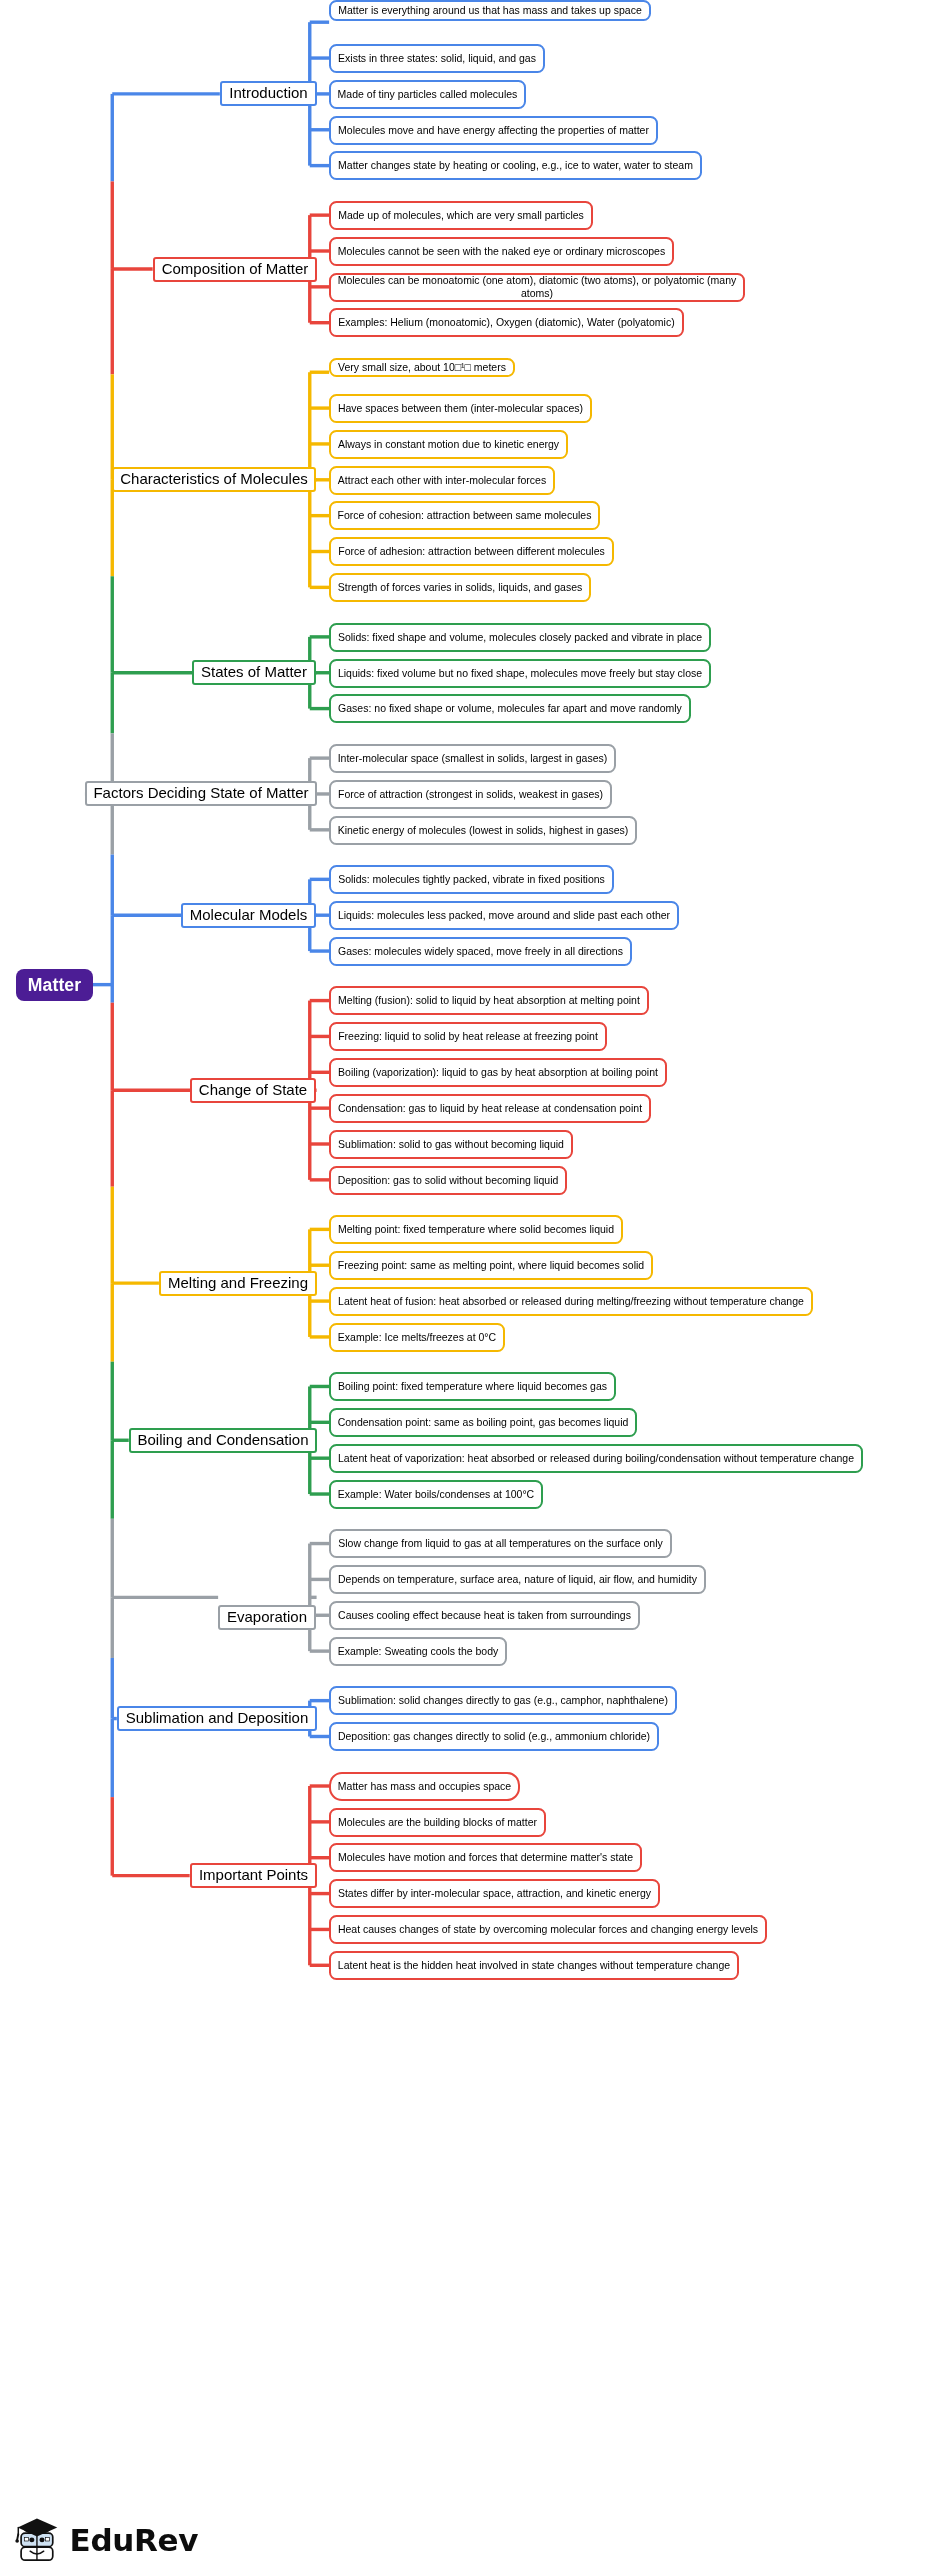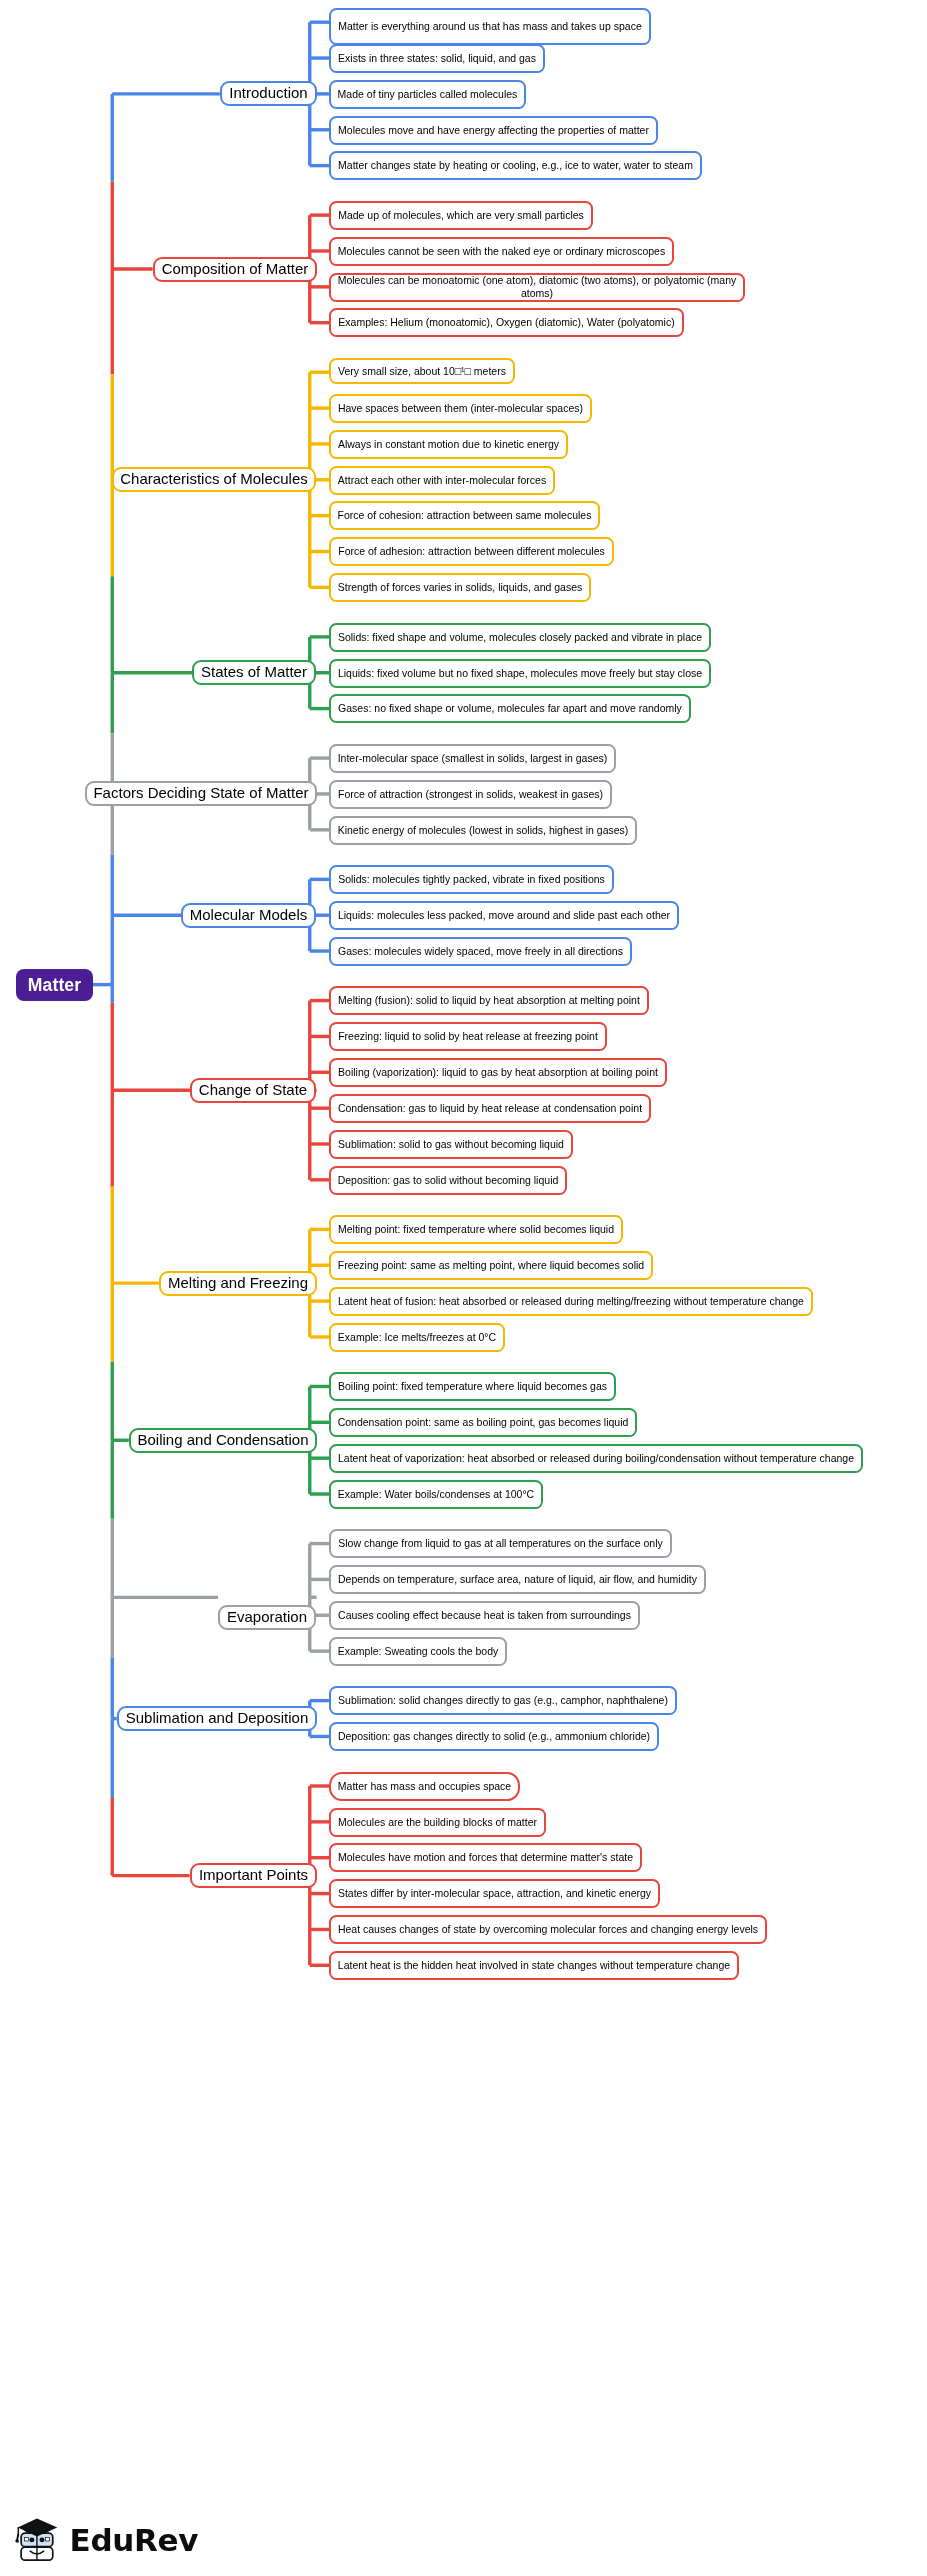--- a/index.html
+++ b/index.html
@@ -18,21 +18,21 @@
     border-style:solid;
     border-radius:8px;
     display:flex; align-items:center; justify-content:center;
     text-align:center;
     line-height:1.22;
     padding:2.3px 5.7px;
   }
   .branch-node {
     border-width:2.8px;
     font-size:15px;
-    border-radius:9px;
+    border-radius:3px;
     white-space:nowrap;
     padding:3.4px 8px;
   }
   .leaf-node {
     border-width:2.3px;
     font-size:10.5px;
     border-radius:7.4px;
   }
   .root-node {
     position:absolute;
@@ -171,21 +171,21 @@
       <path d="M197 2668.5 L197 2806.5" stroke="#9aa0a6" stroke-width="6" fill="none" stroke-linecap="butt"></path>
       <path d="M197 2806.5 L197 2913" stroke="#9aa0a6" stroke-width="6" fill="none" stroke-linecap="butt"></path>
       <path d="M197 2913 L197 3019.5" stroke="#4a86e8" stroke-width="6" fill="none" stroke-linecap="butt"></path>
       <path d="M197 3019.5 L197 3157.5" stroke="#4a86e8" stroke-width="6" fill="none" stroke-linecap="butt"></path>
       <path d="M197 3157.5 L197 3295.5" stroke="#e8453c" stroke-width="6" fill="none" stroke-linecap="butt"></path>
       <path d="M163 1730 L197 1730" stroke="#4a86e8" stroke-width="6" fill="none" stroke-linecap="butt"></path>
     </svg>
 <div class="node branch-node" style="left: 220px; top: 81px; width: 97px; height: 25px; border-color: rgb(74, 134, 232);">
       <span>Introduction</span>
     </div>
-    <div class="node leaf-node" style="left: 329px; top: 8px; width: 322px; height: 37px; border-color: rgb(74, 134, 232);">
+    <div class="node leaf-node" style="left: 329px; top: 0; width: 322px; height: 21px; border-color: rgb(74, 134, 232);">
       <span>Matter is everything around us that has mass and takes up space</span>
     </div>
     <div class="node leaf-node" style="left: 329px; top: 44px; width: 216px; height: 28.5px; border-color: rgb(74, 134, 232);">
       <span>Exists in three states: solid, liquid, and gas</span>
     </div>
     <div class="node leaf-node" style="left: 329px; top: 80px; width: 197px; height: 28.5px; border-color: rgb(74, 134, 232);">
       <span>Made of tiny particles called molecules</span>
     </div>
     <div class="node leaf-node" style="left: 329px; top: 116px; width: 329px; height: 28.5px; border-color: rgb(74, 134, 232);">
       <span>Molecules move and have energy affecting the properties of matter</span>
@@ -204,21 +204,21 @@
     </div>
     <div class="node leaf-node" style="left: 329px; top: 273px; width: 416px; height: 28.5px; border-color: rgb(232, 69, 60);">
       <span>Molecules can be monoatomic (one atom), diatomic (two atoms), or polyatomic (many atoms)</span>
     </div>
     <div class="node leaf-node" style="left: 329px; top: 308px; width: 355px; height: 28.5px; border-color: rgb(232, 69, 60);">
       <span>Examples: Helium (monoatomic), Oxygen (diatomic), Water (polyatomic)</span>
     </div>
     <div class="node branch-node" style="left: 112px; top: 467px; width: 204px; height: 25px; border-color: rgb(245, 184, 0);">
       <span>Characteristics of Molecules</span>
     </div>
-    <div class="node leaf-node" style="left: 329px; top: 358px; width: 186px; height: 26px; border-color: rgb(245, 184, 0);">
+    <div class="node leaf-node" style="left: 329px; top: 358px; width: 186px; height: 19px; border-color: rgb(245, 184, 0);">
       <span>Very small size, about 10⁠□¹□ meters</span>
     </div>
     <div class="node leaf-node" style="left: 329px; top: 394px; width: 263px; height: 28.5px; border-color: rgb(245, 184, 0);">
       <span>Have spaces between them (inter-molecular spaces)</span>
     </div>
     <div class="node leaf-node" style="left: 329px; top: 430px; width: 239px; height: 28.5px; border-color: rgb(245, 184, 0);">
       <span>Always in constant motion due to kinetic energy</span>
     </div>
     <div class="node leaf-node" style="left: 329px; top: 466px; width: 226px; height: 28.5px; border-color: rgb(245, 184, 0);">
       <span>Attract each other with inter-molecular forces</span>

